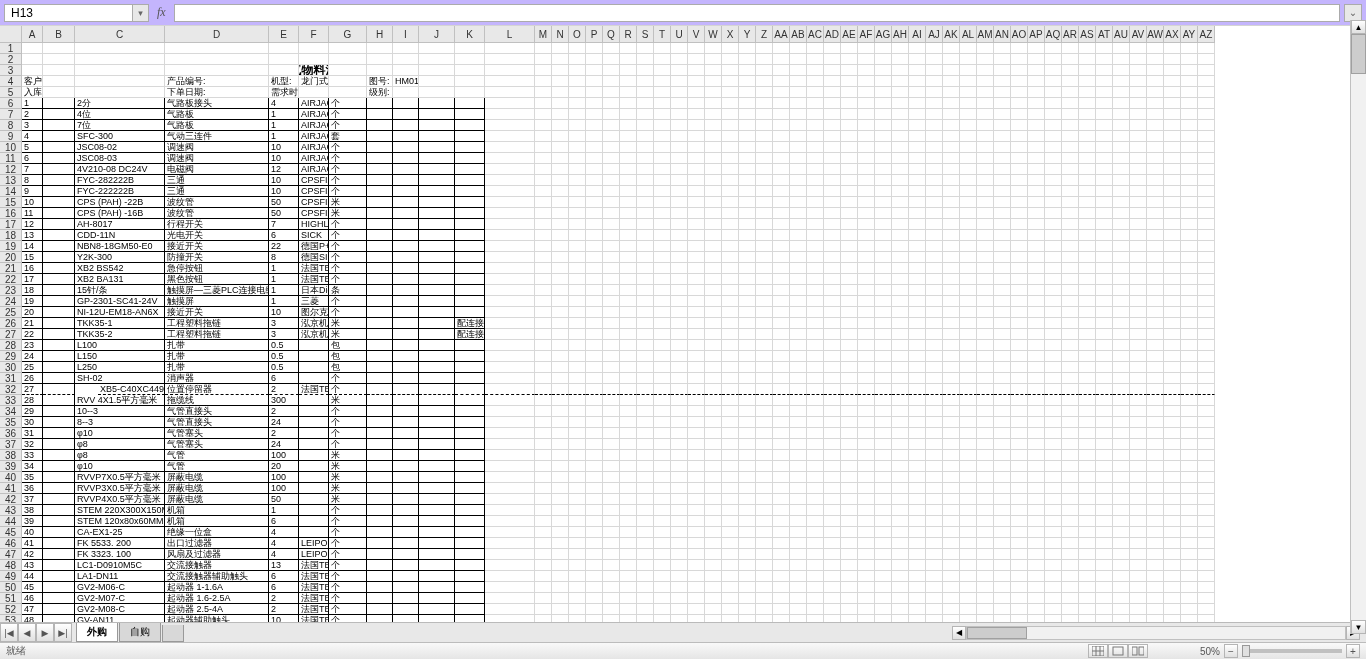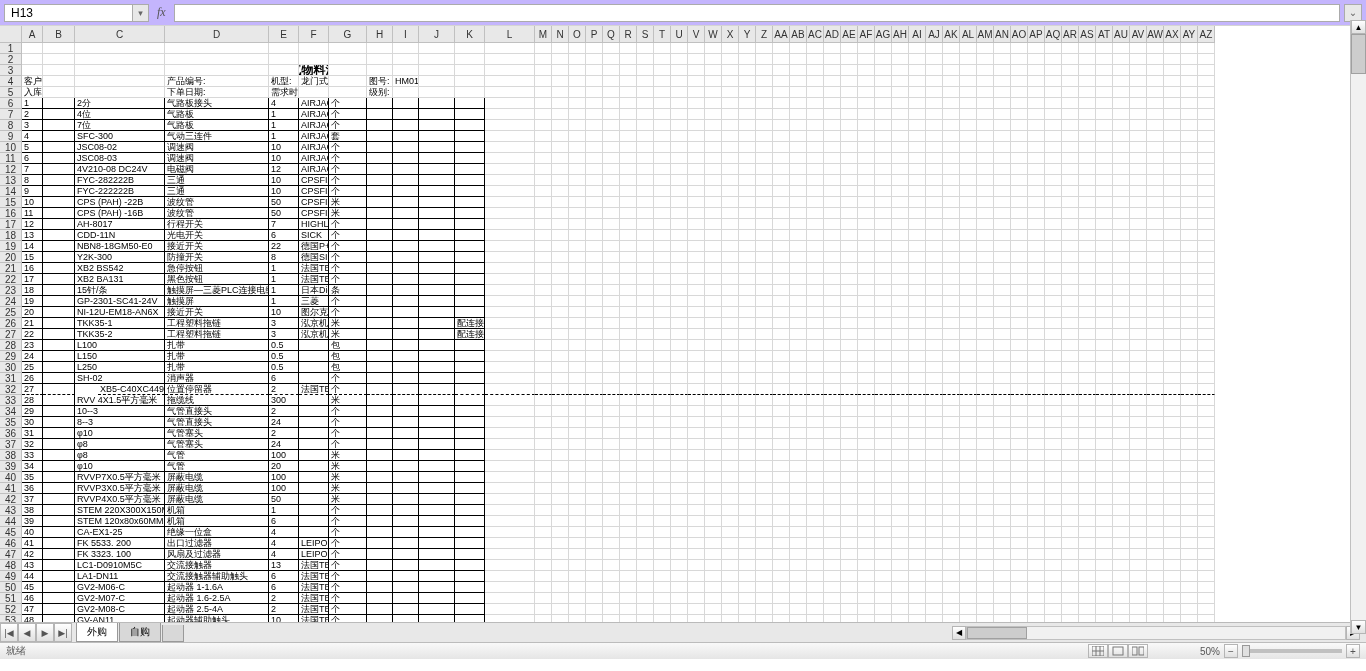--- a/index.html
+++ b/index.html
@@ -25,21 +25,21 @@
 .cell { border-right: 1px solid #d8d8d8; border-bottom: 1px solid #d8d8d8; height: 11px; font-size: 9px; padding: 0 2px; white-space: nowrap; overflow: hidden; display: flex; align-items: center; background: #fff; }
 .bcell { border-right: 1px solid #000; border-bottom: 1px solid #000; background: #fff; font-size: 9px; padding: 0 2px; height: 11px; display: flex; align-items: center; white-space: nowrap; overflow: hidden; }
 .title-cell { font-weight: bold; font-size: 12px; text-align: center; justify-content: center; }
 
 
 .sheet-bar { height: 20px; background: #e8e8e8; border-top: 1px solid #bababa; display: flex; align-items: center; }
 .tab-nav { display: flex; height: 100%; }
 .tab-nav button { width: 18px; height: 100%; border: 1px solid #b5b5b5; background: linear-gradient(#fff,#e0e0e0); font-size: 9px; color: #555; cursor: pointer; }
 .tabs { display: flex; height: 100%; align-items: flex-end; margin-left: 4px; }
 .tab { padding: 2px 10px; font-size: 10px; border: 1px solid #999; border-top: none; background: #d8d8d8; margin-right: 1px; cursor: pointer; }
-.tab.active { background: #fff; font-weight: normal; }
+.tab.active { background: #fff; font-weight: bold; }
 .tab.new { width: 22px; display: flex; align-items: center; justify-content: center; }
 .tab.new svg { width: 12px; height: 12px; }
 .h-scroll { flex: 1; display: flex; align-items: center; justify-content: flex-end; padding-right: 6px; }
 .h-scroll .track { width: 380px; height: 14px; background: #f1f1f1; border: 1px solid #c0c0c0; position: relative; }
 .h-scroll .thumb { position: absolute; left: 0; top: 0; bottom: 0; width: 60px; background: #cdcdcd; border: 1px solid #a0a0a0; }
 .h-scroll .btn { width: 14px; height: 14px; border: 1px solid #b5b5b5; background: linear-gradient(#fff,#e0e0e0); font-size: 8px; display: flex; align-items: center; justify-content: center; }
 
 
 .status-bar { height: 17px; background: linear-gradient(#f9f9f9,#e5e5e5); border-top: 1px solid #bcbcbc; display: flex; align-items: center; font-size: 10px; color: #555; padding: 0 6px; gap: 44px; }
 .status-bar .spacer { flex: 1; }

